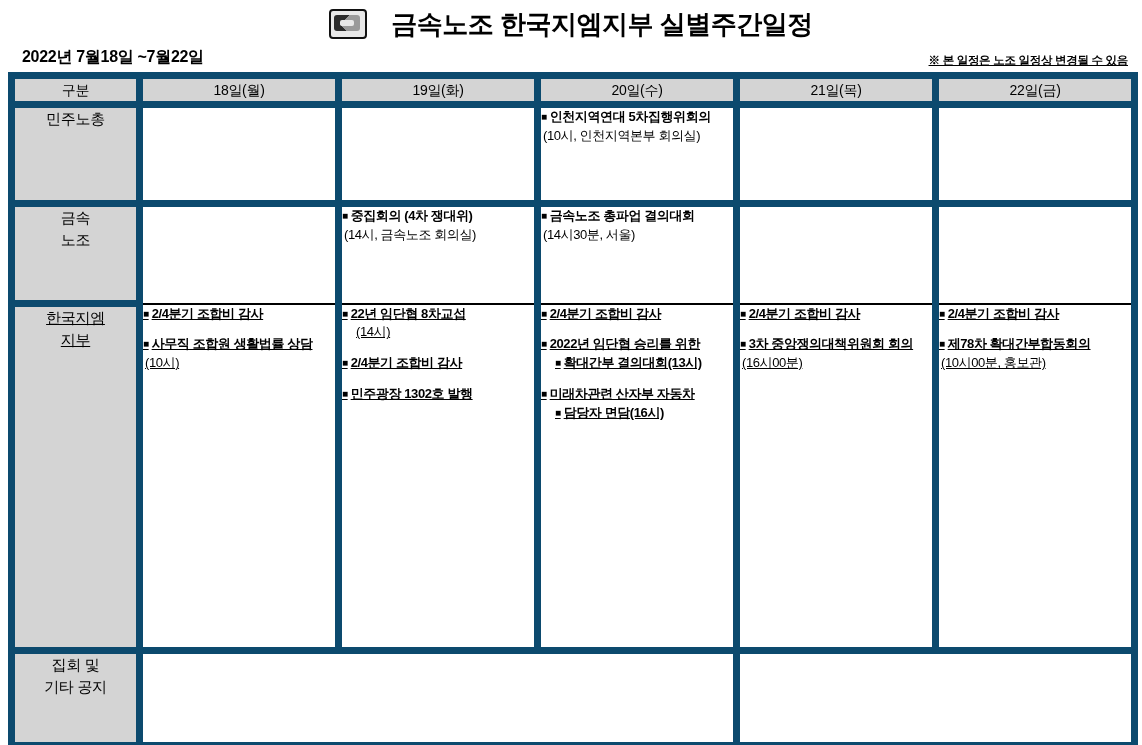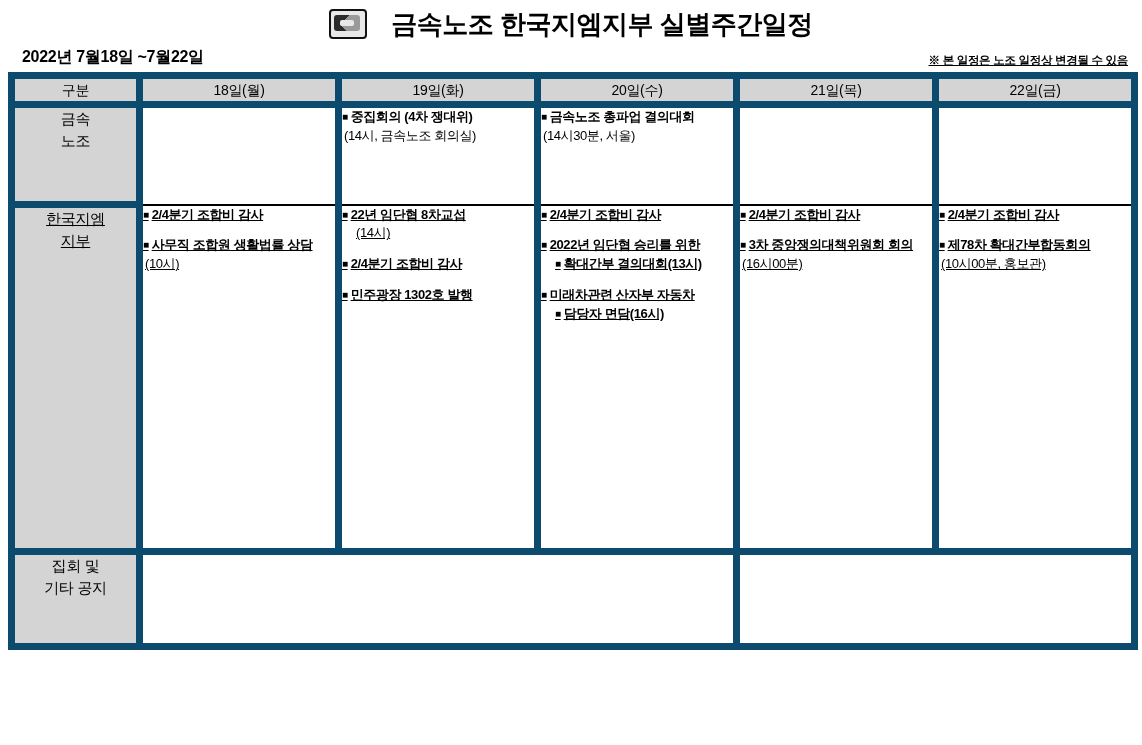--- a/index.html
+++ b/index.html
@@ -187,20 +187,33 @@
           <th>구분</th>
           <th>18일(월)</th>
           <th>19일(화)</th>
           <th>20일(수)</th>
           <th>21일(목)</th>
           <th>22일(금)</th>
         </tr>
       </thead>
       <tbody>
 
+        <tr class="r-minju">
+          <td class="rowhead">민주노총</td>
+          <td class="cell"></td>
+          <td class="cell"></td>
+          <td class="cell">
+            <div class="ev">
+              <div class="l1">인천지역연대 5차집행위회의</div>
+              <div class="l2">(10시, 인천지역본부 회의실)</div>
+            </div>
+          </td>
+          <td class="cell"></td>
+          <td class="cell"></td>
+        </tr>
 
         <tr class="r-geumsok">
           <td class="rowhead">
             <div>금속</div>
             <div>노조</div>
           </td>
           <td class="cell"></td>
           <td class="cell">
             <div class="ev">
               <div class="l1">중집회의 (4차 쟁대위)</div>

